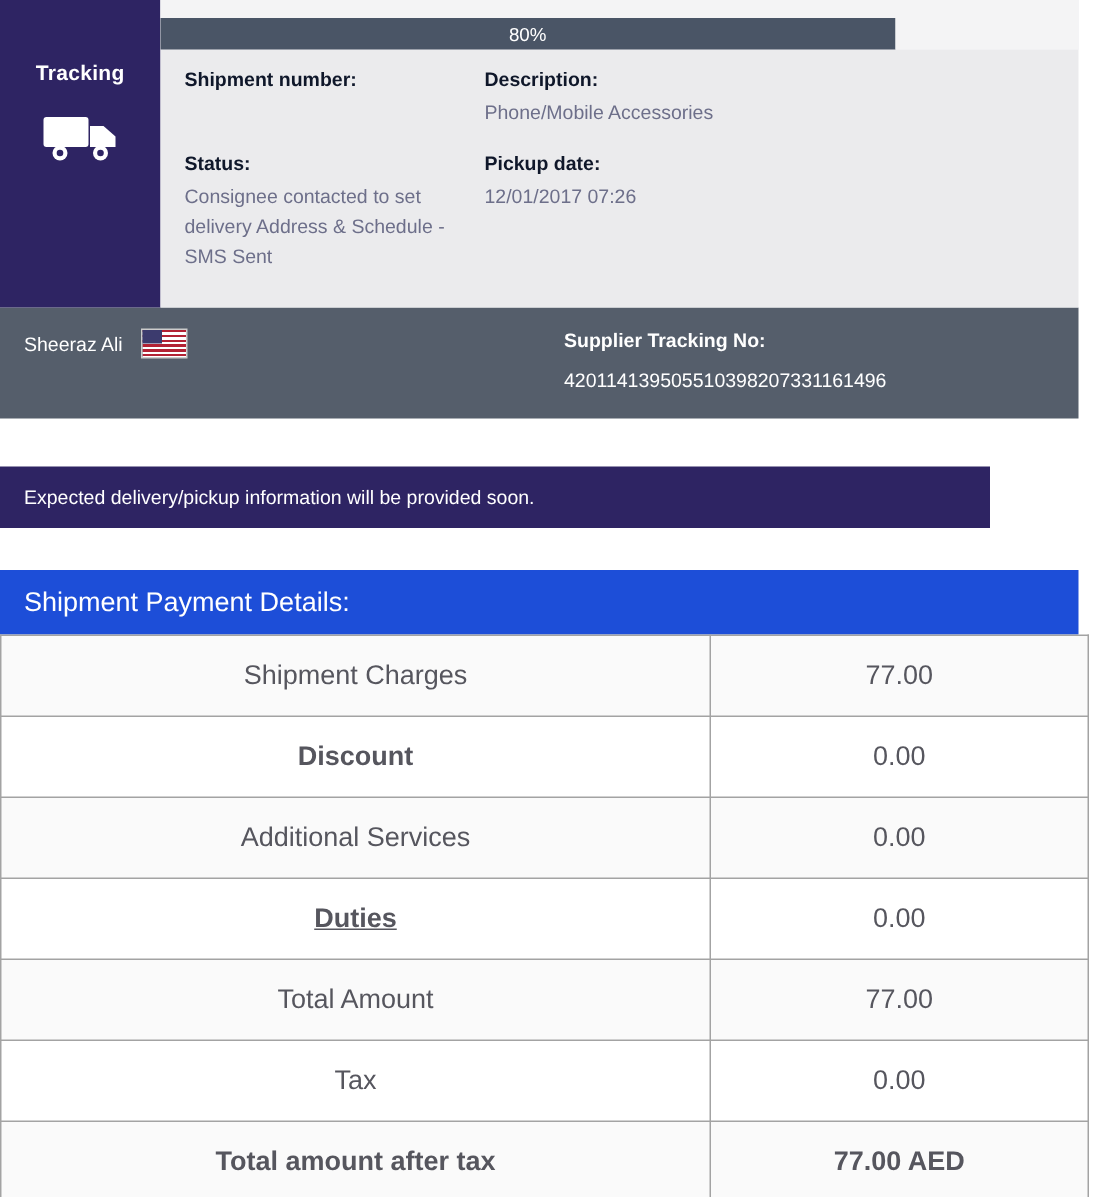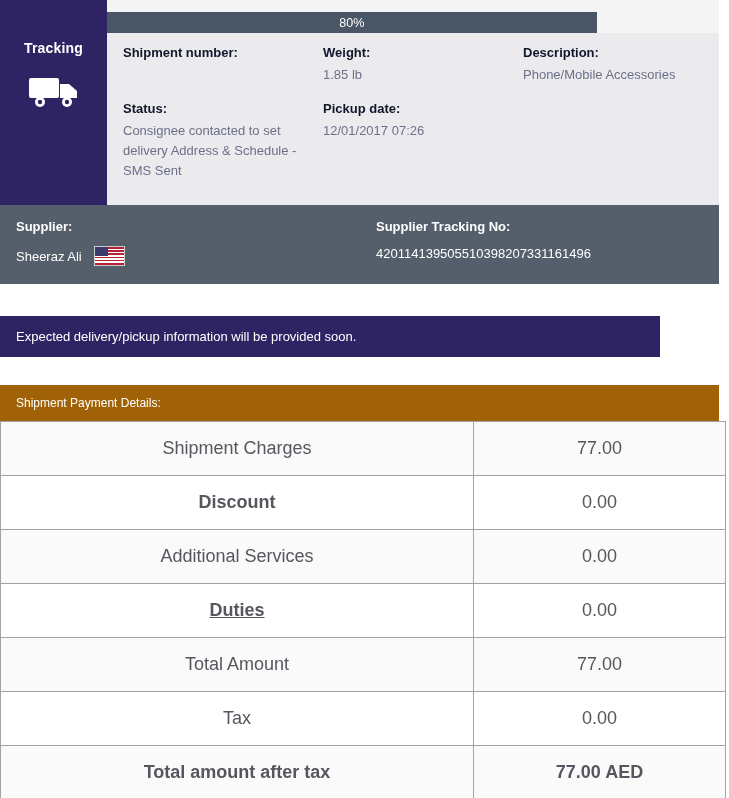--- a/index.html
+++ b/index.html
@@ -146,23 +146,23 @@
     color: #ffffff;
     font-size: 13px;
     padding: 13px 16px;
     box-sizing: border-box;
     margin-top: 32px;
   }
 
   
   .pay-header {
     width: 719px;
-    background: #a16207;
-    color: #ffffff;
-    font-size: 12px;
+    background: #1d4ed8;
+    color: #ffffff;
+    font-size: 18px;
     padding: 11px 16px;
     box-sizing: border-box;
     margin-top: 28px;
   }
   table.pay {
     width: 719px;
     border-collapse: collapse;
     table-layout: fixed;
   }
   table.pay td {
@@ -217,24 +217,20 @@
       <div class="progress-row">
         <div class="progress-fill" id="progress-fill" style="width: 80%;">80%</div>
         <div class="progress-rest"></div>
       </div>
 
       <div class="details">
         <div class="det-row">
           <div class="det-col col-a">
             <div class="det-label">Shipment number:</div>
           </div>
-          <div class="det-col col-b">
-            <div class="det-label">Weight:</div>
-            <div class="det-value">1.85 lb</div>
-          </div>
           <div class="det-col col-c">
             <div class="det-label">Description:</div>
             <div class="det-value">Phone/Mobile Accessories</div>
           </div>
         </div>
 
         <div class="det-row det-row-2">
           <div class="det-col col-a">
             <div class="det-label">Status:</div>
             <div class="det-value">Consignee contacted to set delivery Address &amp; Schedule -SMS Sent</div>
@@ -245,21 +241,20 @@
           </div>
           <div class="det-col col-c"></div>
         </div>
       </div>
 
     </div>
   </div>
 
   <div class="supplier-band">
     <div class="sup-left">
-      <div class="sup-label">Supplier:</div>
       <div class="sup-value">
         <span>Sheeraz Ali</span>
         <span class="flag">
             <span class="canton"></span>
           </span>
       </div>
     </div>
     <div class="sup-right">
       <div class="sup-label">Supplier Tracking No:</div>
       <div class="sup-value">420114139505510398207331161496</div>

